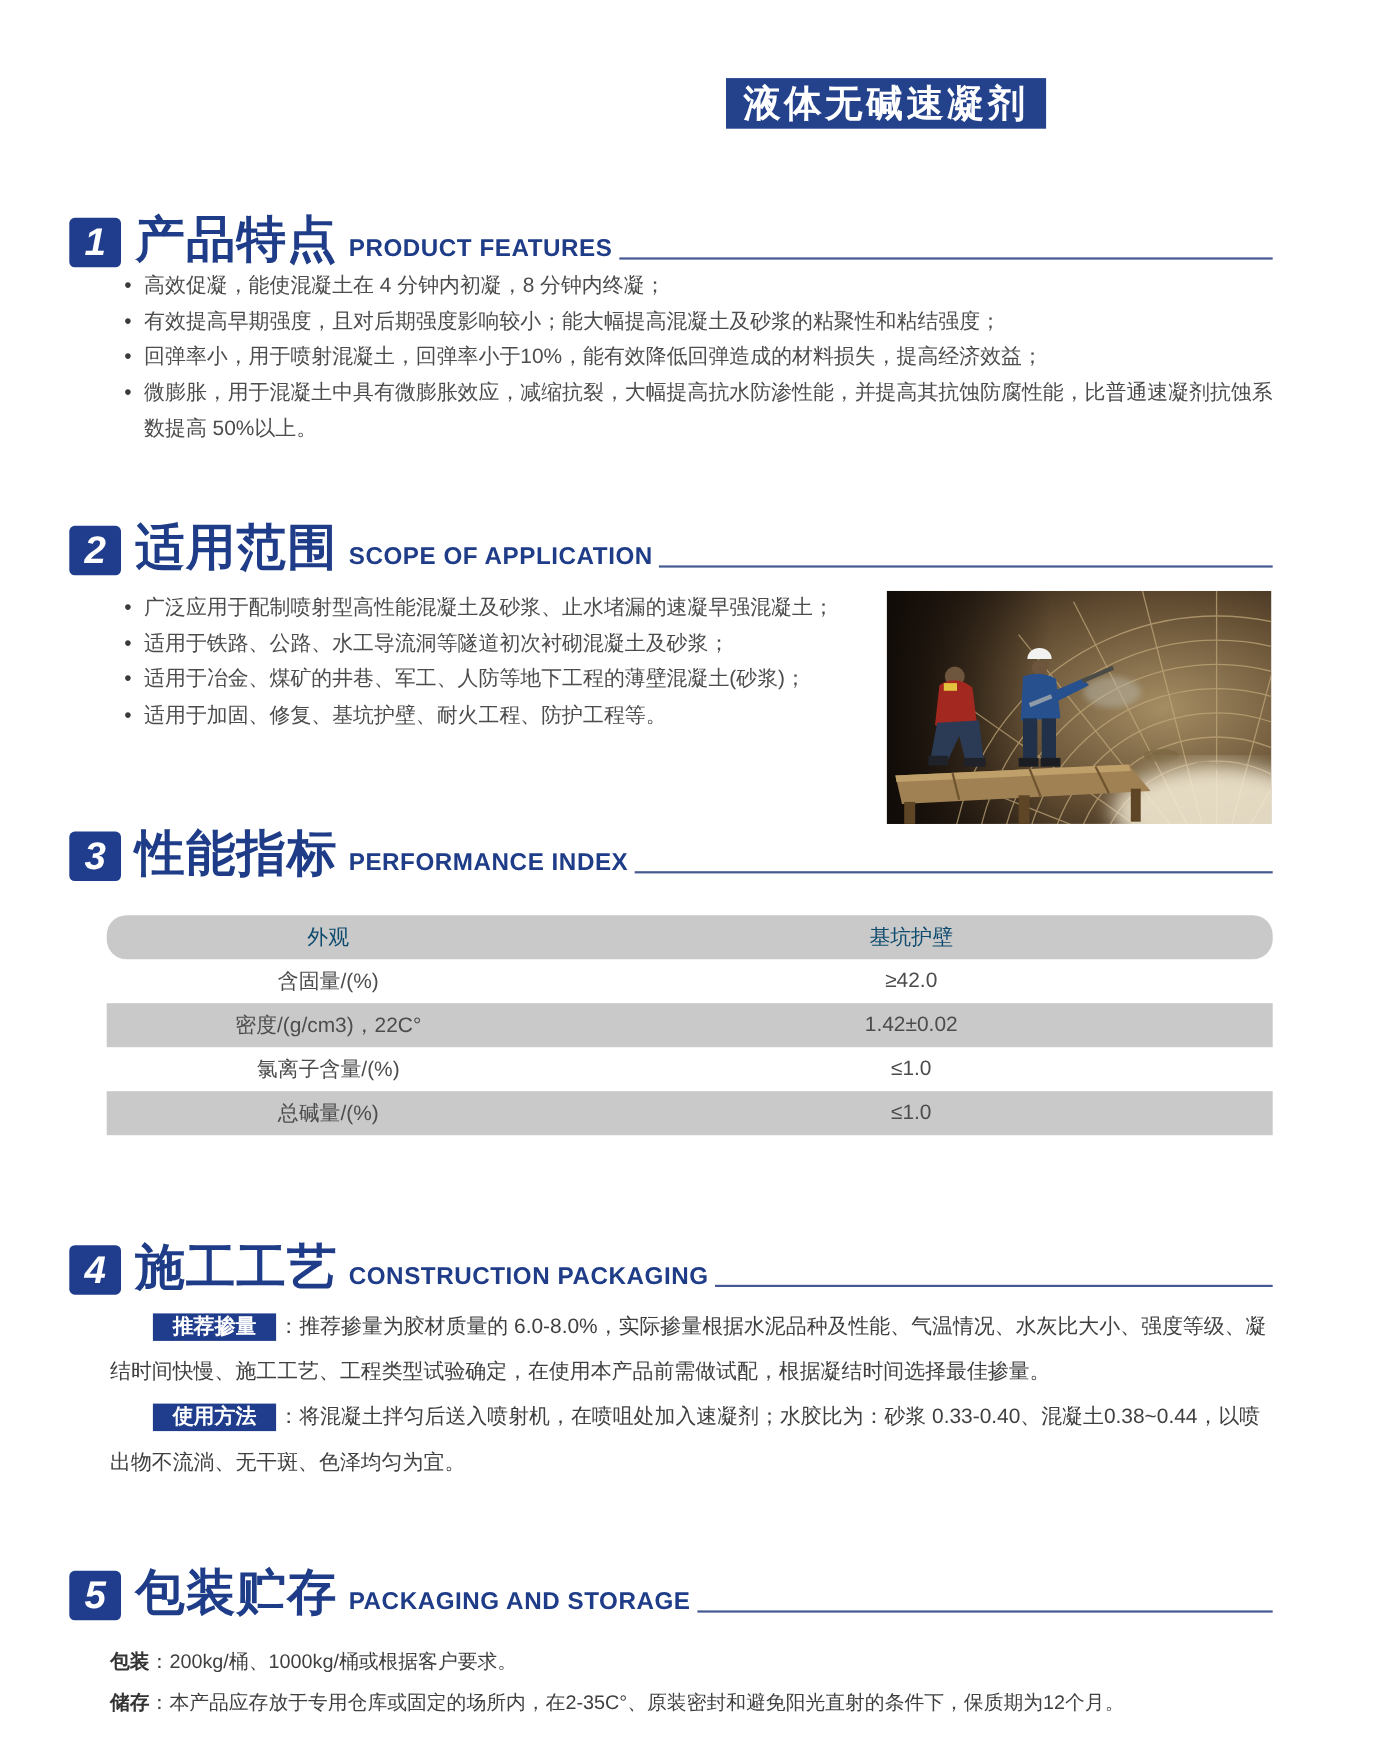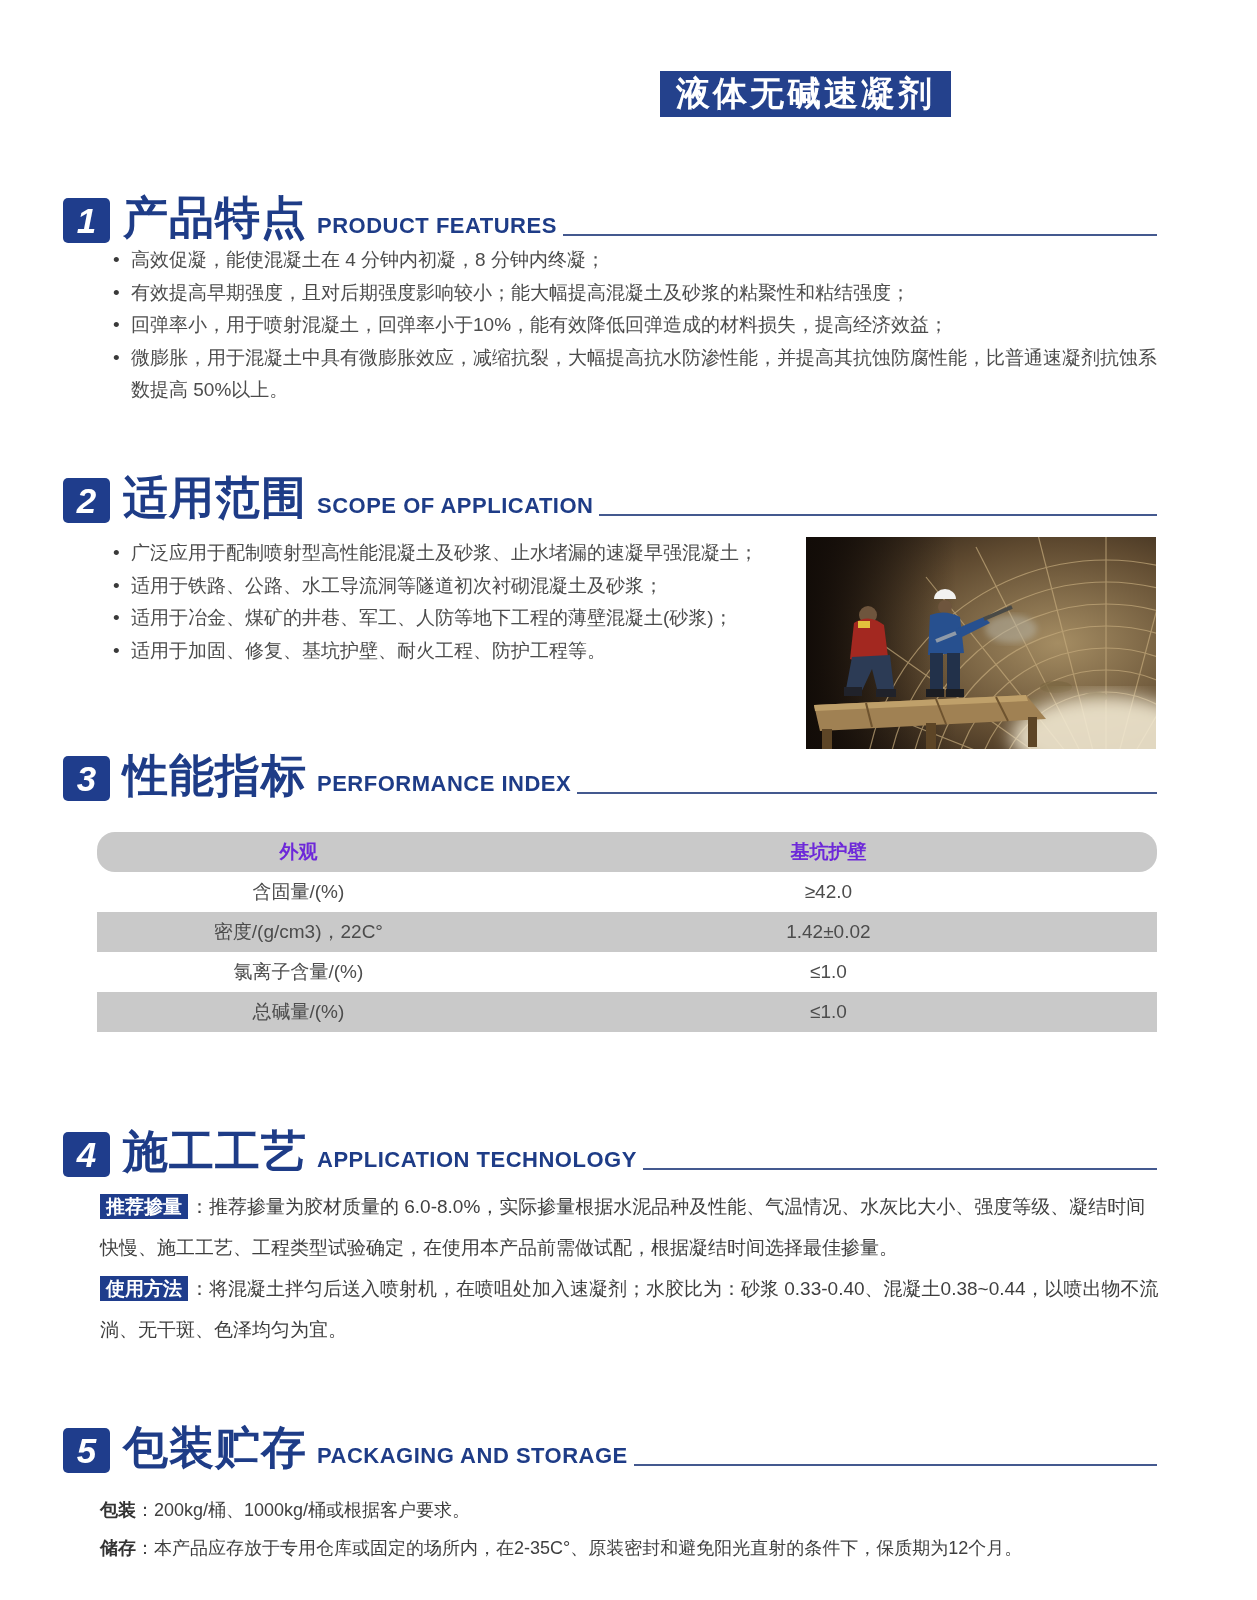--- a/index.html
+++ b/index.html
@@ -39,27 +39,27 @@
   .bullet .dot{position:absolute;left:0;top:0;color:#3a3a3a;}
   .nowrap .bullet{white-space:nowrap;}
   
   .photo{position:absolute;left:806px;top:537px;width:350px;height:212px;overflow:hidden;}
   
   .ptable{position:absolute;left:97px;top:832px;width:1060px;font-size:19px;color:#4c4c4c;}
   .prow{display:flex;height:40px;align-items:center;}
   .prow.gray{background:#c9c9c9;}
   .prow .c1{width:38%;text-align:center;}
   .prow .c2{width:62%;text-align:center;}
-  .prow.head{font-weight:bold;color:#6d28d9;border-radius:18px;}
+  .prow.head{font-weight:normal;color:#0c4a6e;border-radius:18px;}
   
   .paras{position:absolute;left:100px;top:1186px;width:1062px;font-size:19px;
     line-height:41px;color:#3f3f3f;}
   .badge{
     background:#1f3d8c;color:#ffffff;font-weight:bold;
-    padding:2px 6px;margin-right:2px;
+    padding:2px 18px;margin-right:2px;margin-left:39px;
   }
   
   .pack{position:absolute;left:100px;top:1491px;width:1080px;font-size:18px;
     line-height:38px;color:#3f3f3f;}
   .pack .lbl{font-weight:bold;color:#333333;}
 </style>
 </head>
 <body>
 
 <div class="banner">液体无碱速凝剂</div>
@@ -203,21 +203,21 @@
   </div>
   <div class="prow gray">
     <div class="c1">总碱量/(%)</div>
     <div class="c2">≤1.0</div>
   </div>
 </div>
 
 <div class="sec-header" style="top:1131px">
   <div class="sec-num">4</div>
   <div class="sec-title">施工工艺</div>
-  <div class="sec-sub">APPLICATION TECHNOLOGY</div>
+  <div class="sec-sub">CONSTRUCTION PACKAGING</div>
   <div class="sec-line"></div>
 </div>
 
 <div class="paras">
   <div>
     <span class="badge">推荐掺量</span><span>：推荐掺量为胶材质量的 6.0-8.0%，实际掺量根据水泥品种及性能、气温情况、水灰比大小、强度等级、凝结时间快慢、施工工艺、工程类型试验确定，在使用本产品前需做试配，根据凝结时间选择最佳掺量。</span>
   </div>
   <div>
     <span class="badge">使用方法</span><span>：将混凝土拌匀后送入喷射机，在喷咀处加入速凝剂；水胶比为：砂浆 0.33-0.40、混凝土0.38~0.44，以喷出物不流淌、无干斑、色泽均匀为宜。</span>
   </div>

